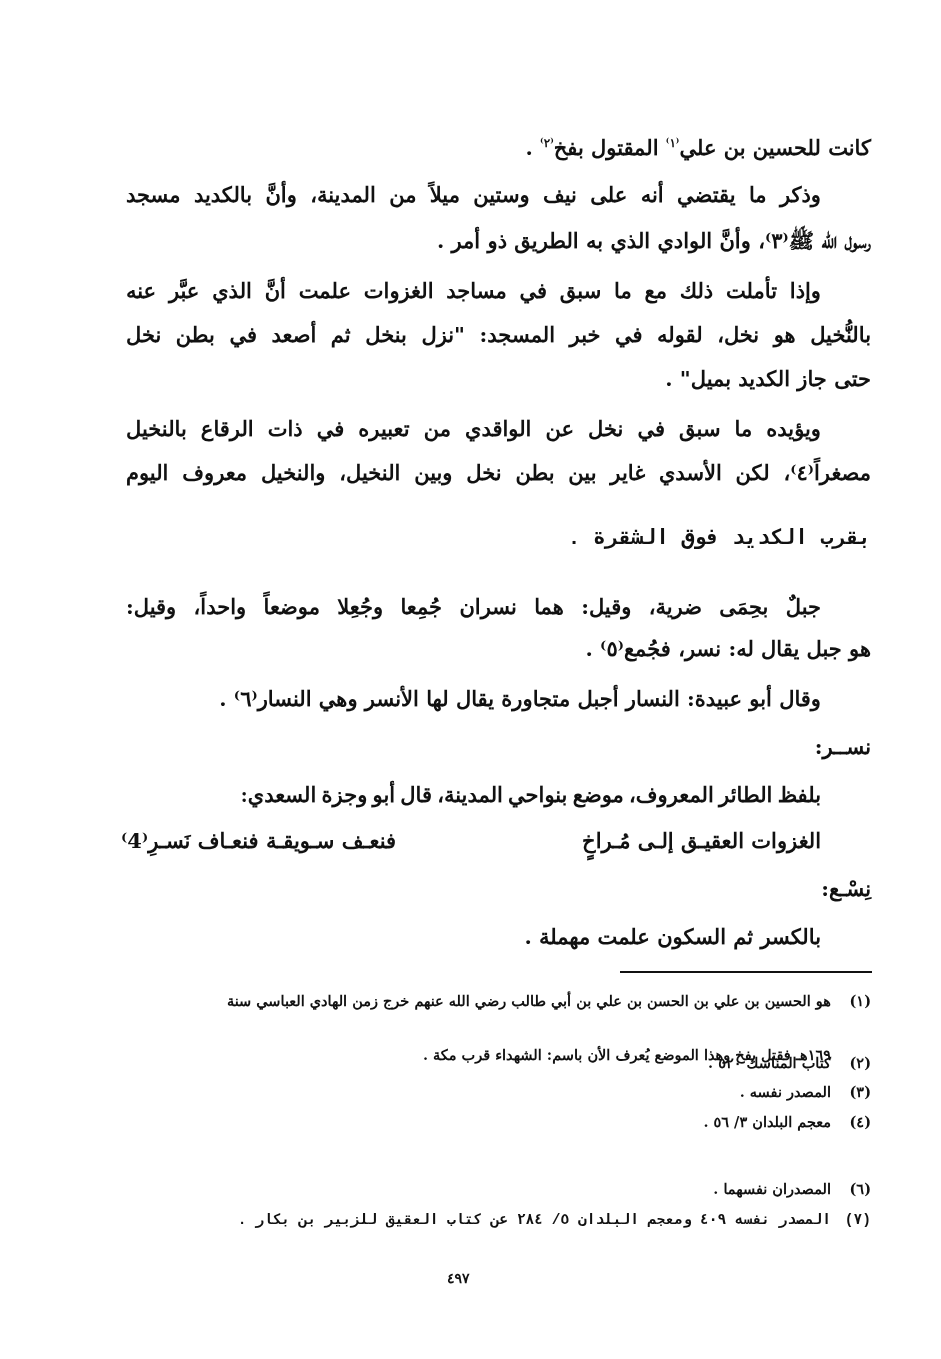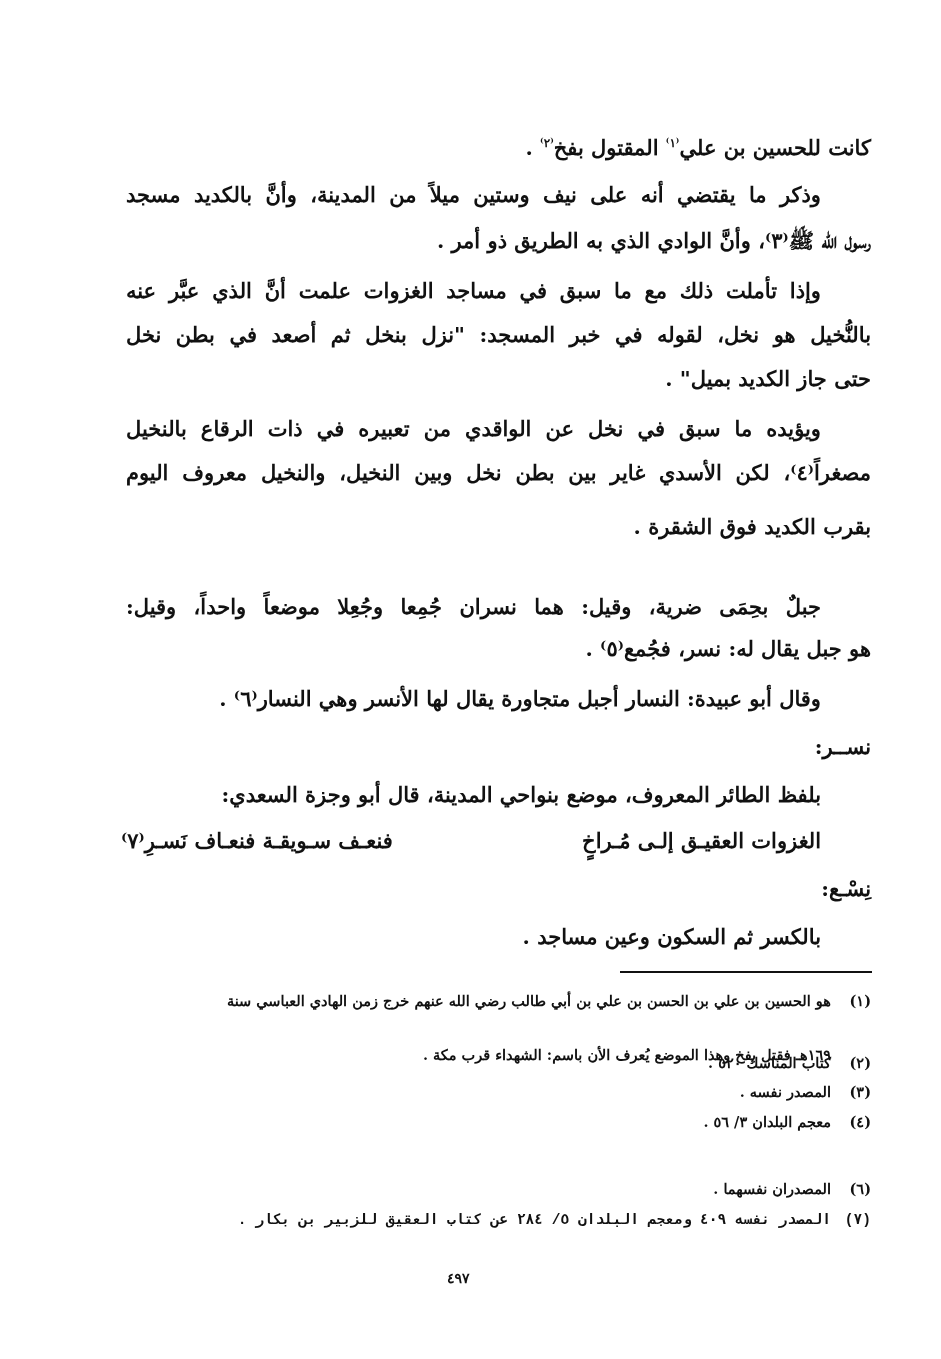--- a/index.html
+++ b/index.html
@@ -32,35 +32,35 @@
 
   <div class="line justify indent" style="top:180px;">وذكر ما يقتضي أنه على نيف وستين ميلاً من المدينة، وأنَّ بالكديد مسجد</div>
   <div class="line" style="top:226px;">رسول الله ﷺ⁽٣⁾، وأنَّ الوادي الذي به الطريق ذو أمر .</div>
 
   <div class="line justify indent" style="top:276px;">وإذا تأملت ذلك مع ما سبق في مساجد الغزوات علمت أنَّ الذي عبَّر عنه</div>
   <div class="line justify" style="top:320px;">بالنُّخيل هو نخل، لقوله في خبر المسجد: "نزل بنخل ثم أصعد في بطن نخل</div>
   <div class="line" style="top:364px;">حتى جاز الكديد بميل" .</div>
 
   <div class="line justify indent" style="top:414px;">ويؤيده ما سبق في نخل عن الواقدي من تعبيره في ذات الرقاع بالنخيل</div>
   <div class="line justify" style="top:458px;">مصغراً⁽٤⁾، لكن الأسدي غاير بين بطن نخل وبين النخيل، والنخيل معروف اليوم</div>
-  <div class="line" style="top:512px;">بقرب الكديد فوق الشقرة .</div>
+  <div class="line" style="top:524px;font-family:Liberation Mono, monospace;">بقرب الكديد فوق الشقرة .</div>
 
   <div class="line justify indent" style="top:592px;">جبلٌ بحِمَى ضرية، وقيل: هما نسران جُمِعا وجُعِلا موضعاً واحداً، وقيل:</div>
   <div class="line" style="top:634px;">هو جبل يقال له: نسر، فجُمع⁽٥⁾ .</div>
   <div class="line indent" style="top:684px;">وقال أبو عبيدة: النسار أجبل متجاورة يقال لها الأنسر وهي النسار⁽٦⁾ .</div>
 
   <div class="line heading" style="top:732px;">نســر:</div>
-  <div class="line indent" style="top:780px;">بلفظ الطائر المعروف، موضع بنواحي المدينة، قال أبو وجزة السعدي:</div>
+  <div class="line indent" style="top:780px;font-family:Liberation Serif, serif;">بلفظ الطائر المعروف، موضع بنواحي المدينة، قال أبو وجزة السعدي:</div>
   <div class="poem" style="top:826px;">
     <span>الغزوات العقيـق إلـى مُـراخٍ</span>
-    <span>فنعـف سـويقـة فنعـاف نَسـرِ⁽٧⁾</span>
+    <span>فنعـف سـويقـة فنعـاف نَسـرِ⁽4⁾</span>
   </div>
 
   <div class="line heading" style="top:874px;">نِسْـع:</div>
-  <div class="line indent" style="top:922px;">بالكسر ثم السكون وعين مساجد .</div>
+  <div class="line indent" style="top:922px;">بالكسر ثم السكون علمت مهملة .</div>
 
   <div class="rule"></div>
 
   <div class="fn" style="top:990px;">
     <span class="fn-num">(١)</span><span>هو الحسين بن علي بن الحسن بن علي بن أبي طالب رضي الله عنهم خرج زمن الهادي العباسي سنة</span>
   </div>
   <div class="fn fn-cont" style="top:1044px;">١٦٩هـ فقتل بفخ وهذا الموضع يُعرف الأن باسم: الشهداء قرب مكة .</div>
 
   <div class="fn" style="top:1052px;">
     <span class="fn-num">(٢)</span><span>كتاب المناسك ٥٢٠ .</span>

